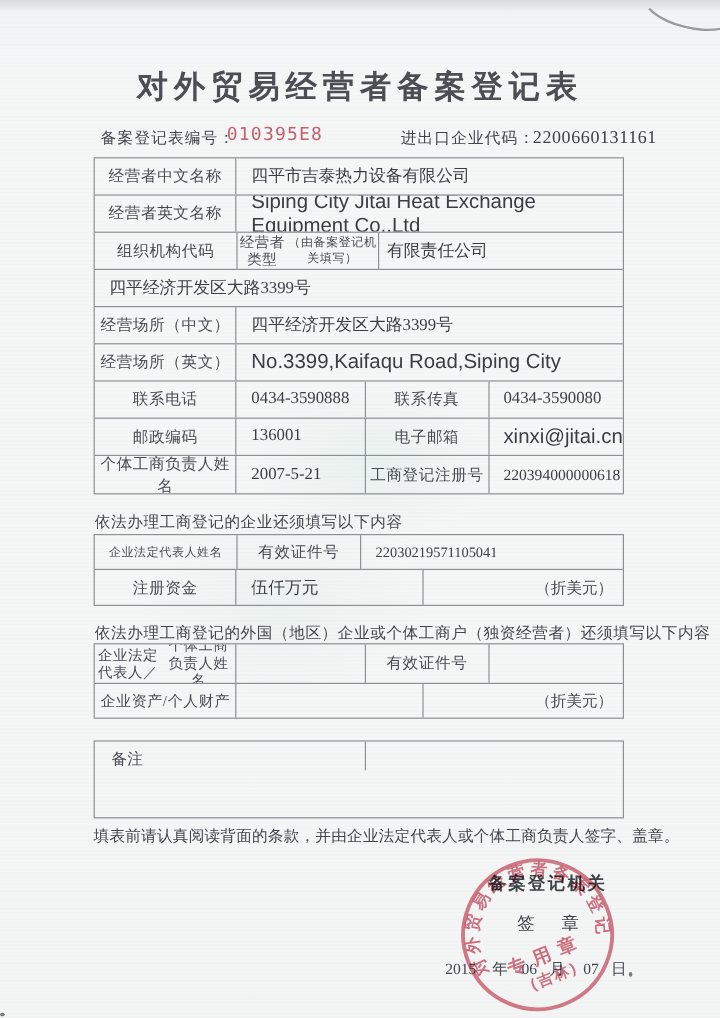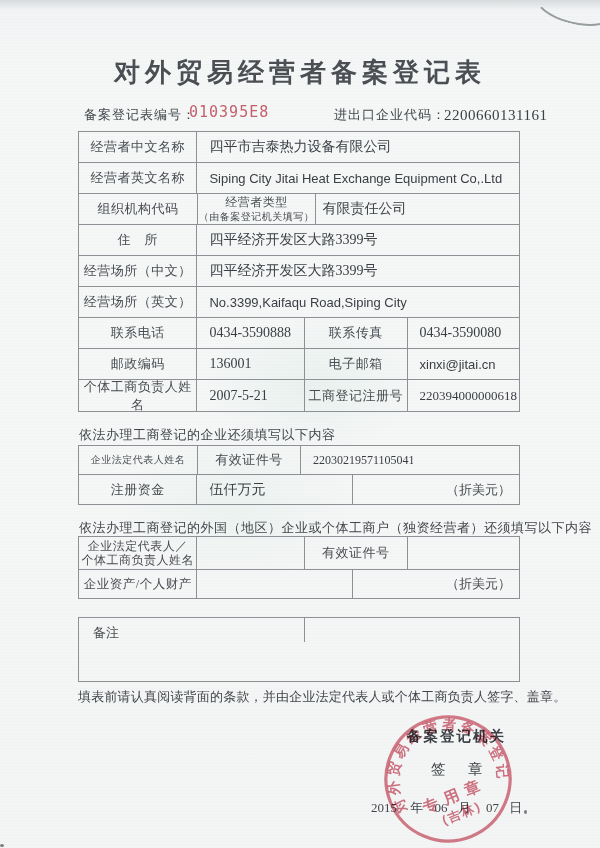--- a/index.html
+++ b/index.html
@@ -34,23 +34,23 @@
     font-family:"DejaVu Sans Mono","Liberation Mono",monospace;
     font-size:15px;letter-spacing:1px;color:#c2606c;}
   .ie-code{position:absolute;left:444px;top:107px;font-size:15px;color:#3d4145;letter-spacing:0.5px;}
 
   .tbl{position:absolute;left:78px;width:442px;border:1px solid #8d9094;box-sizing:border-box;}
   .row{display:flex;border-bottom:1px solid #8d9094;box-sizing:border-box;}
   .row:last-child{border-bottom:none;}
   .cell{border-right:1px solid #8d9094;box-sizing:border-box;display:flex;align-items:center;overflow:hidden;}
   .cell:last-child{border-right:none;}
   .lab{justify-content:center;text-align:center;font-size:13px;color:#484c51;letter-spacing:0.5px;}
-  .lab2{flex-direction:column;justify-content:center;}
+  .lab2{flex-direction:row;justify-content:center;}
   .val{padding-left:12px;font-size:14px;color:#3a3e43;}
-  .val-en{font-family:"Liberation Sans","DejaVu Sans",sans-serif;font-size:13px;}
+  .val-en{font-family:"Liberation Sans","DejaVu Sans",sans-serif;font-size:17px;}
   .center{justify-content:center;padding-left:0;}
   .right-note{justify-content:flex-end;padding-right:8px;font-size:13px;color:#484c51;}
   .h31 .row{height:31px;}
   .h29 .row{height:29px;}
   .w-lab{width:119px;}
   .w-full{width:323px;}
   .w-a{width:108px;}
   .w-b{width:103px;}
   .w-c{width:112px;}
   .w-b3{width:118px;}
@@ -109,21 +109,20 @@
     </div>
     <div class="row">
       <div class="cell lab w-lab">组织机构代码</div>
       <div class="cell lab lab2 w-b3">
         <div class="small-line1">经营者类型</div>
         <div class="small-line2">（由备案登记机关填写）</div>
       </div>
       <div class="cell val center w-c3">有限责任公司</div>
     </div>
     <div class="row">
-      <div class="cell lab w-lab">住　所</div>
       <div class="cell val w-full">四平经济开发区大路3399号</div>
     </div>
     <div class="row">
       <div class="cell lab w-lab">经营场所（中文）</div>
       <div class="cell val w-full">四平经济开发区大路3399号</div>
     </div>
     <div class="row">
       <div class="cell lab w-lab">经营场所（英文）</div>
       <div class="cell val val-en w-full">No.3399,Kaifaqu Road,Siping City</div>
     </div>

